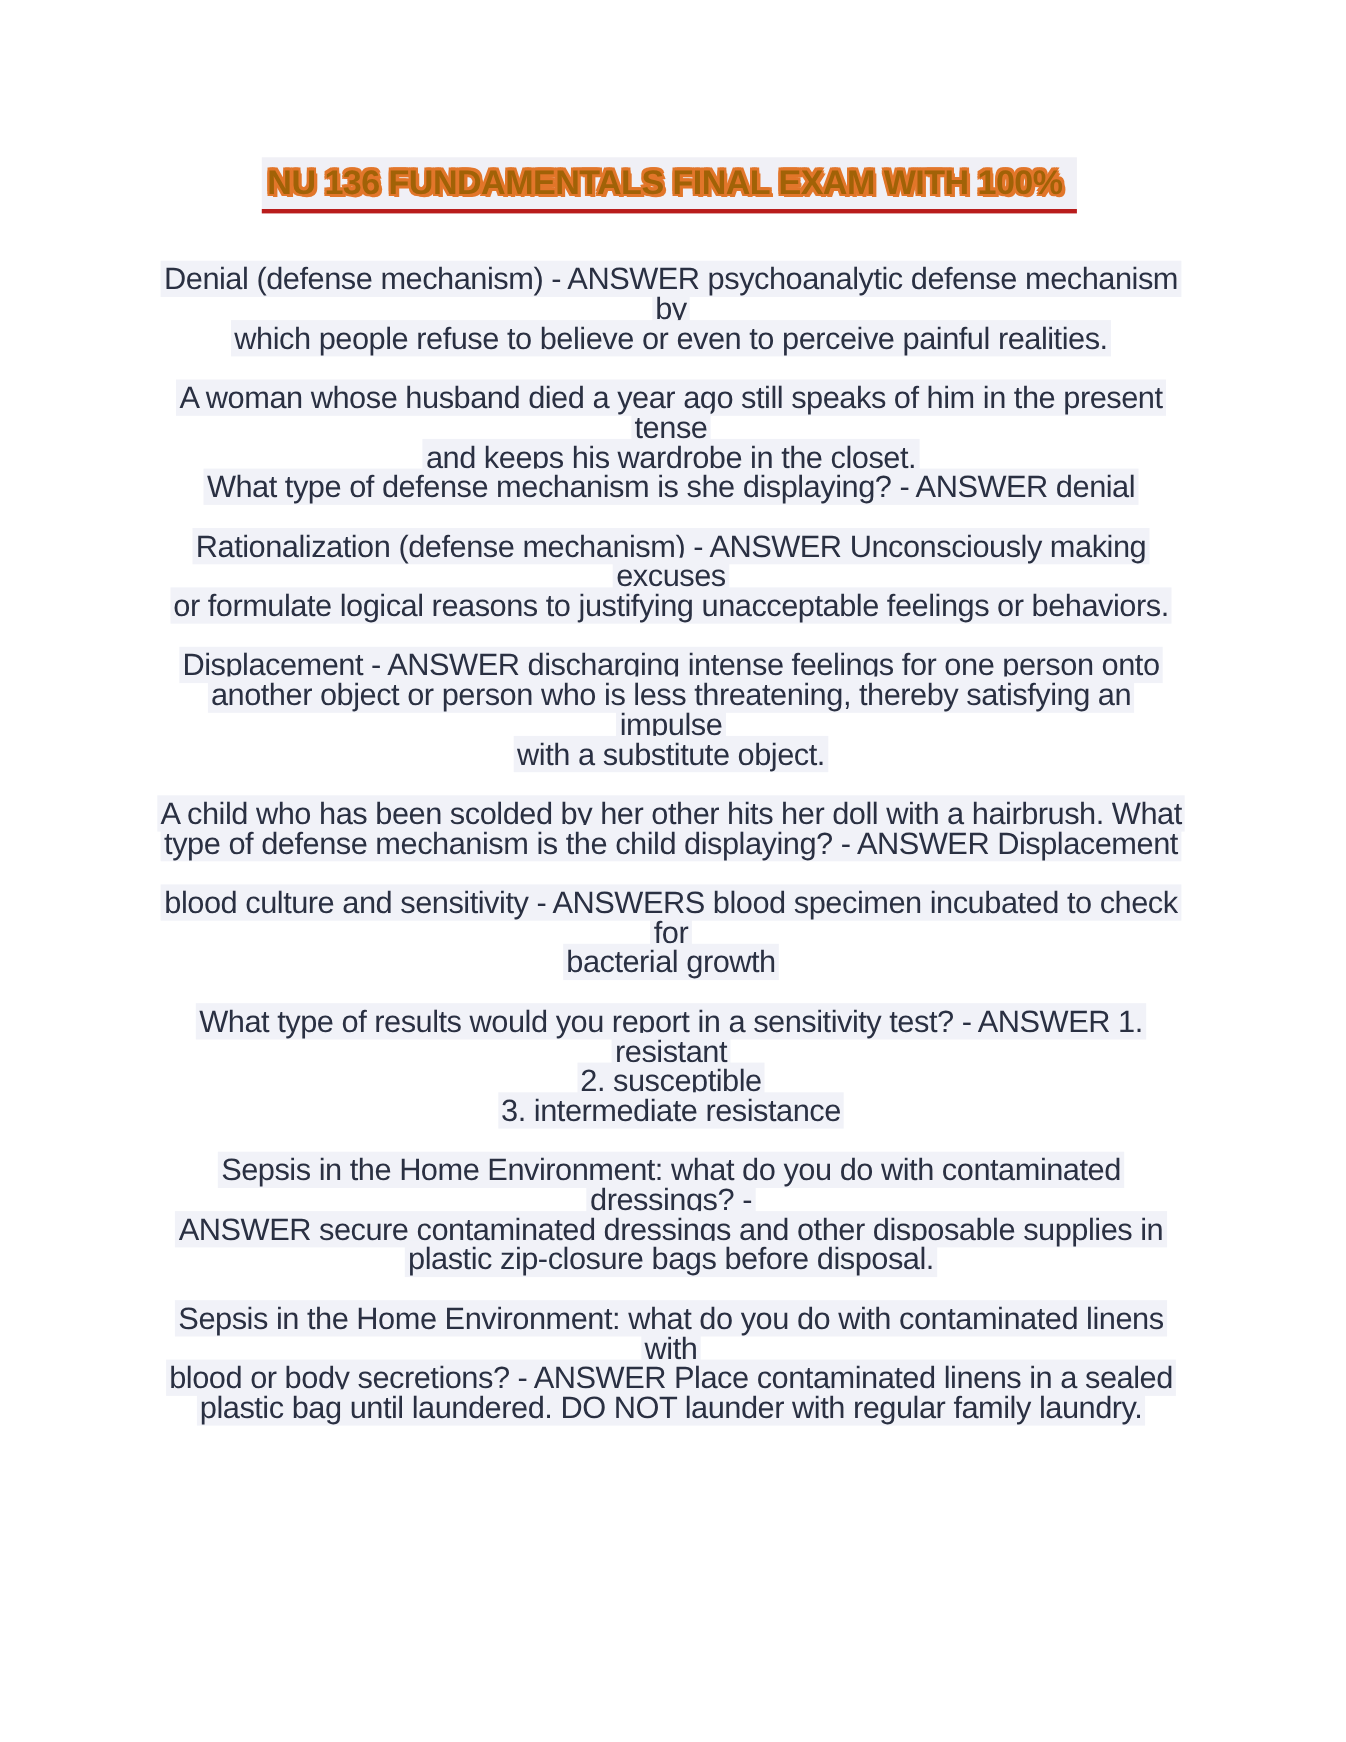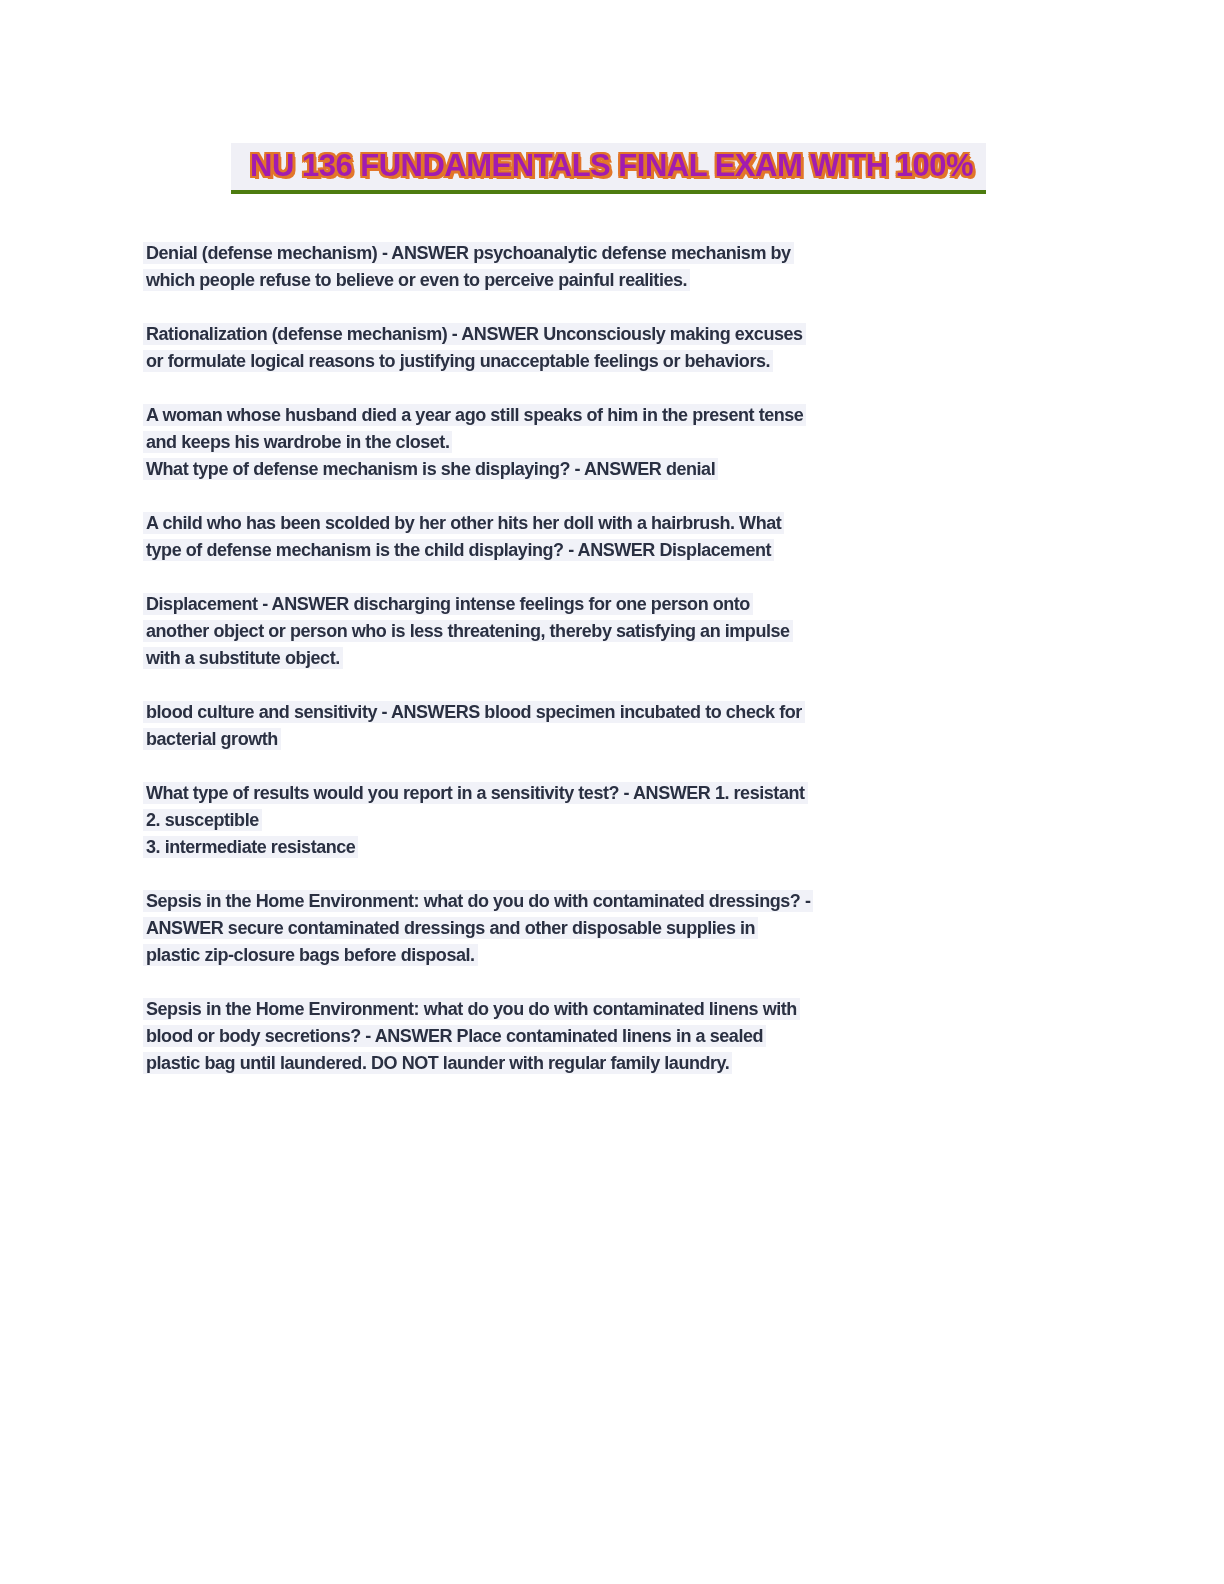--- a/index.html
+++ b/index.html
@@ -21,49 +21,50 @@
     text-align: center;
     margin: 0 0 46px 0;
   }
   .title-line {
     line-height: 44px;
     margin-bottom: 9px;
   }
   .title-text {
     display: inline-block;
     background: #f0f0f6;
-    padding: 1px 13px 2px 19px;
-    border-bottom: 4px solid #4d7c0f;
+    padding: 1px 13px 2px 5px;
+    border-bottom: 4px solid #b91c1c;
     font-size: 31px;
     font-weight: 700;
     letter-spacing: -0.5px;
-    color: #a21caf;
+    color: #a16207;
     
     text-shadow:
       -2px -2px 0 #e2762a,
        2px -2px 0 #e2762a,
       -2px  2px 0 #e2762a,
        2px  2px 0 #e2762a,
        0   -2px 0 #e2762a,
        0    2px 0 #e2762a,
       -2px  0   0 #e2762a,
        2px  0   0 #e2762a,
        3px  3px 0 #e2762a;
   }
   
   .doc-body {
     width: 934px;
   }
   .para {
     margin: 0 0 27px 0;
-    font-size: 18px;
-    font-weight: 700;
+    font-size: 28px;
+    font-weight: 400;
     line-height: 27px;
     letter-spacing: -0.45px;
     white-space: pre-line;
+    text-align: center;
   }
   .hl {
     background: #f1f2f8;
     color: #2a3042;
     padding: 1px 3px;
     -webkit-box-decoration-break: clone;
     box-decoration-break: clone;
   }
 </style>
 </head>
@@ -73,30 +74,30 @@
 
   <header class="doc-header">
     <div class="title-line">
       <span class="title-text">NU 136 FUNDAMENTALS FINAL EXAM WITH 100%</span>
     </div>
   </header>
 
   <main class="doc-body">
     <p class="para"><span class="hl">Denial (defense mechanism) - ANSWER psychoanalytic defense mechanism by
 which people refuse to believe or even to perceive painful realities.</span></p>
-    <p class="para"><span class="hl">Rationalization (defense mechanism) - ANSWER Unconsciously making excuses
-or formulate logical reasons to justifying unacceptable feelings or behaviors.</span></p>
     <p class="para"><span class="hl">A woman whose husband died a year ago still speaks of him in the present tense
 and keeps his wardrobe in the closet.
 What type of defense mechanism is she displaying? - ANSWER denial</span></p>
-    <p class="para"><span class="hl">A child who has been scolded by her other hits her doll with a hairbrush. What
-type of defense mechanism is the child displaying? - ANSWER Displacement</span></p>
+    <p class="para"><span class="hl">Rationalization (defense mechanism) - ANSWER Unconsciously making excuses
+or formulate logical reasons to justifying unacceptable feelings or behaviors.</span></p>
     <p class="para"><span class="hl">Displacement - ANSWER discharging intense feelings for one person onto
 another object or person who is less threatening, thereby satisfying an impulse
 with a substitute object.</span></p>
+    <p class="para"><span class="hl">A child who has been scolded by her other hits her doll with a hairbrush. What
+type of defense mechanism is the child displaying? - ANSWER Displacement</span></p>
     <p class="para"><span class="hl">blood culture and sensitivity - ANSWERS blood specimen incubated to check for
 bacterial growth</span></p>
     <p class="para"><span class="hl">What type of results would you report in a sensitivity test? - ANSWER 1. resistant
 2. susceptible
 3. intermediate resistance</span></p>
     <p class="para"><span class="hl">Sepsis in the Home Environment: what do you do with contaminated dressings? -
 ANSWER secure contaminated dressings and other disposable supplies in
 plastic zip-closure bags before disposal.</span></p>
     <p class="para"><span class="hl">Sepsis in the Home Environment: what do you do with contaminated linens with
 blood or body secretions? - ANSWER Place contaminated linens in a sealed

